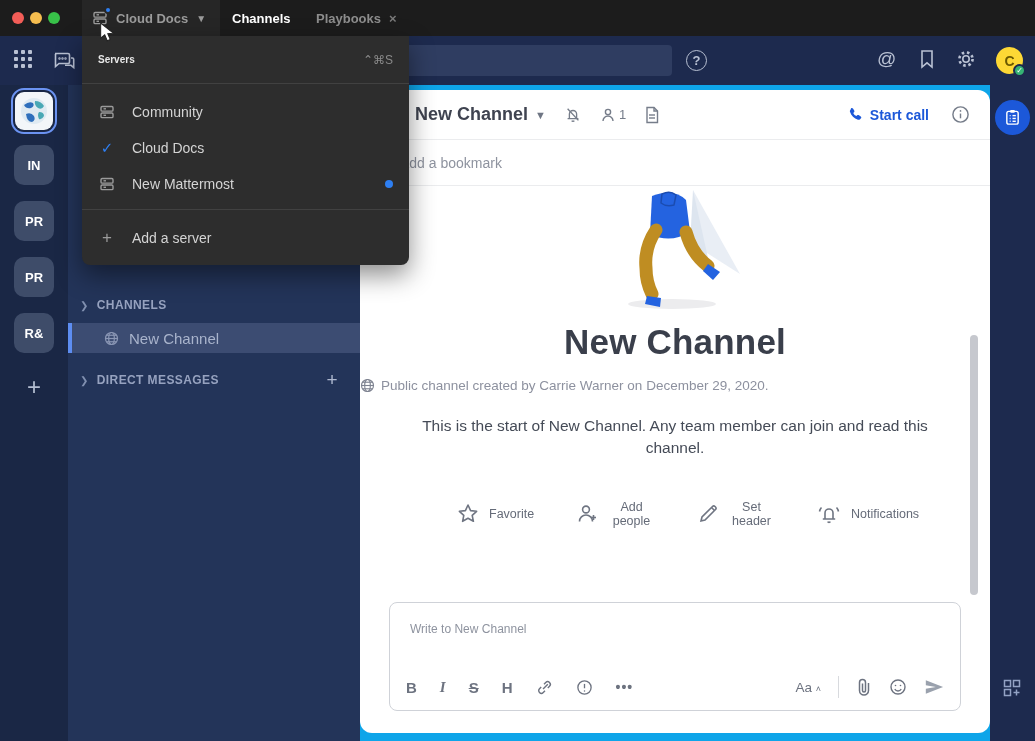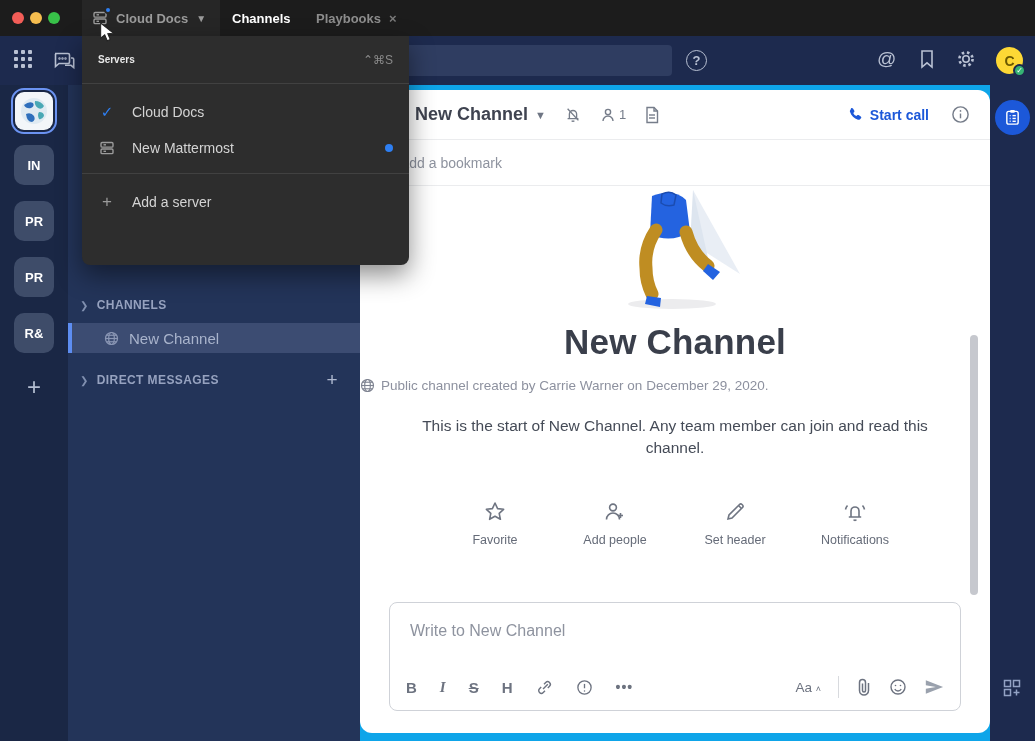--- a/index.html
+++ b/index.html
@@ -85,28 +85,28 @@
     display:flex; align-items:center; }
   .bookmark-bar span { margin-left:40px; color:#8e939f; font-size:14px; }
 
   .intro { position:absolute; left:0; top:96px; width:630px; text-align:center; }
   .illus { margin:2px auto 0; width:170px; height:128px; }
   .intro h1 { margin-top:6px; font-size:35px; font-weight:800; color:#3a3f4b; letter-spacing:.2px; }
   .byline { margin-top:16px; display:flex; align-items:center; justify-content:flex-start; gap:6px;
     color:#8d919f; font-size:13.5px; }
   .desc { margin:22px auto 0; width:545px; color:#454b57; font-size:15.5px; line-height:1.45; }
   .actions { margin-top:40px; display:flex; justify-content:center; gap:42px; }
-  .action { width:78px; display:flex; flex-direction:column; align-items:center; gap:9px; color:#6f7582; }
+  .action { width:78px; display:flex; flex-direction:row; align-items:center; gap:9px; color:#6f7582; }
   .action .albl { font-size:12.5px; color:#656b78; }
 
   .vscrollbar { position:absolute; right:12px; top:245px; width:8px; height:260px; border-radius:4px; background:#c6c8ce; }
 
   .composer { position:absolute; left:29px; top:512px; width:572px; height:109px; border:1px solid #cfd2d8;
     border-radius:8px; background:#fff; }
-  .composer .ph { position:absolute; left:20px; top:19px; font-size:16px; color:#8e939f; }
+  .composer .ph { position:absolute; left:20px; top:19px; font-size:12px; color:#8e939f; }
   .fmt-row { position:absolute; left:0; bottom:0; width:100%; height:46px; display:flex; align-items:center;
     padding:0 16px; color:#6d7380; }
   .fmt-left { display:flex; align-items:center; gap:23px; }
   .fb { font-size:15px; font-weight:800; }
   .fi { font-size:15px; font-style:italic; font-weight:700; font-family:"Liberation Serif",serif; }
   .fs { font-size:15px; font-weight:700; text-decoration:line-through; }
   .fh { font-size:15px; font-weight:700; }
   .fdots { font-size:14px; letter-spacing:1px; font-weight:700; }
   .fmt-right { margin-left:auto; display:flex; align-items:center; gap:17px; }
   .aa { font-size:13.5px; color:#6d7380; }
@@ -469,20 +469,31 @@
     </div>
   </div>
 
   <div class="dropdown">
     <div class="dd-head">
       <span class="ttl">Servers</span>
       <span class="sc">⌃⌘S</span>
     </div>
     <div style="height:10px"></div>
     <div class="dd-item">
+      <span class="ic">
+        <svg width="16" height="16" viewBox="0 0 16 16" fill="none" stroke="currentColor" stroke-width="1.4">
+          <rect x="2" y="2.5" width="12" height="4.6" rx="1.2"></rect>
+            <rect x="2" y="9" width="12" height="4.6" rx="1.2"></rect>
+          <line x1="4.5" y1="4.8" x2="7" y2="4.8"></line>
+            <line x1="4.5" y1="11.3" x2="7" y2="11.3"></line>
+        </svg>
+      </span>
+      <span>Community</span>
+    </div>
+    <div class="dd-item">
       <span class="ic check">✓</span>
       <span>Cloud Docs</span>
     </div>
     <div class="dd-item">
       <span class="ic">
         <svg width="16" height="16" viewBox="0 0 16 16" fill="none" stroke="currentColor" stroke-width="1.4">
           <rect x="2" y="2.5" width="12" height="4.6" rx="1.2"></rect>
             <rect x="2" y="9" width="12" height="4.6" rx="1.2"></rect>
           <line x1="4.5" y1="4.8" x2="7" y2="4.8"></line>
             <line x1="4.5" y1="11.3" x2="7" y2="11.3"></line>

